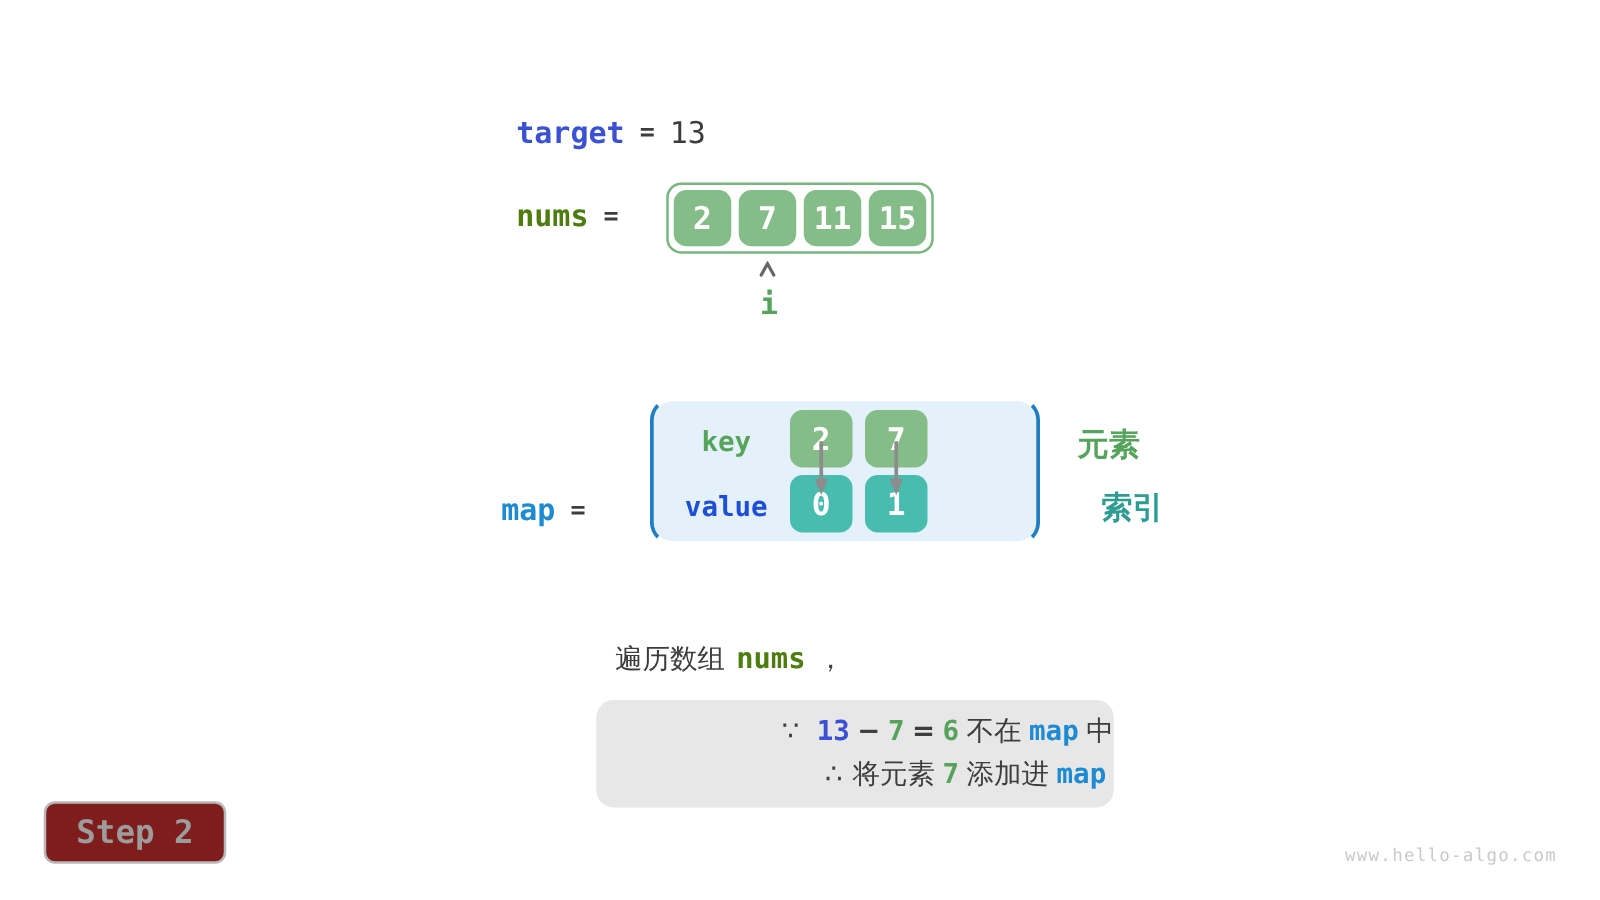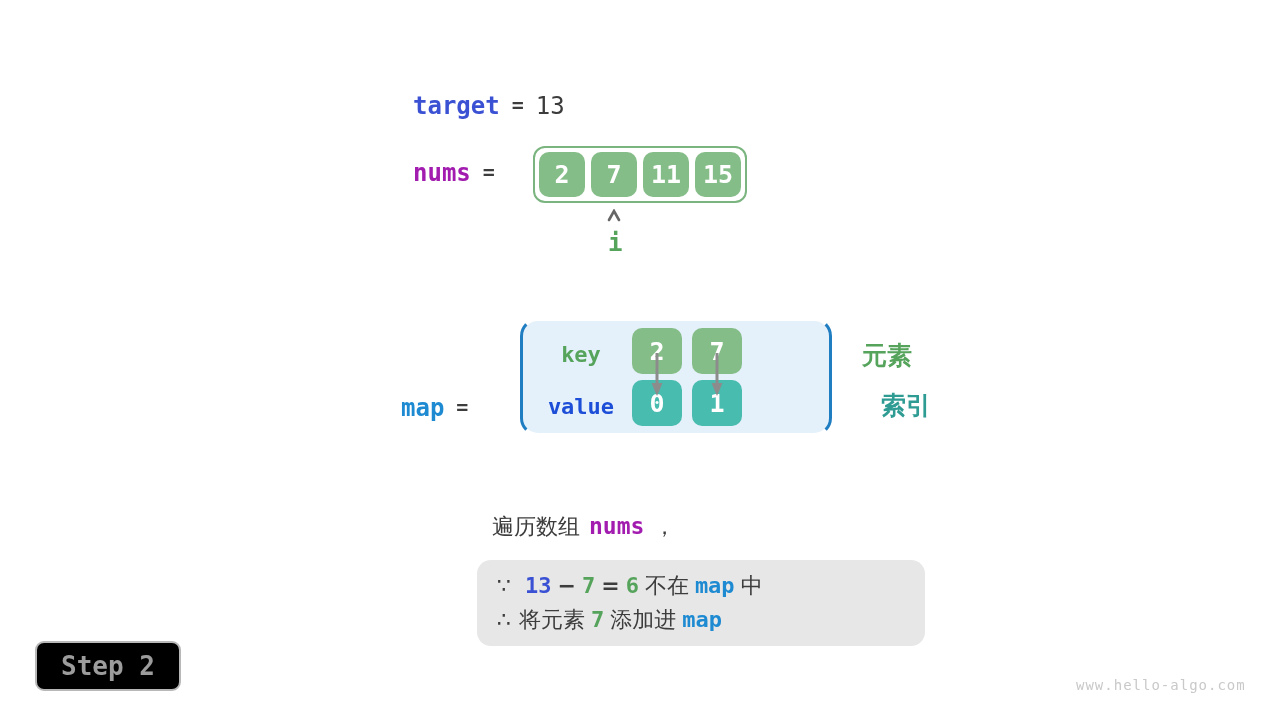--- a/index.html
+++ b/index.html
@@ -12,21 +12,21 @@
   .mono { font-family:"DejaVu Sans Mono", "Liberation Mono", monospace; }
 
   
   .target-row { position:absolute; left:413px; top:92px; font-size:24px; white-space:nowrap; }
   .tok-target { color:#3b51d4; font-weight:bold; }
   .tok-eq { color:#3d3d3d; font-weight:600; font-size:20px; margin:0 12px; vertical-align:2px; }
   .tok-val { color:#3c3c3c; font-weight:500; }
 
   
   .nums-label { position:absolute; left:413px; top:159px; font-size:24px; white-space:nowrap; }
-  .tok-nums { color:#a21caf; font-weight:bold; }
+  .tok-nums { color:#4d7c0f; font-weight:bold; }
   .array-box {
     position:absolute; left:533px; top:146px;
     border:2px solid #7ab47e; border-radius:12px;
     padding:4px; display:flex; gap:6px; background:#ffffff;
   }
   .cell {
     width:46px; height:45px; border-radius:10px;
     display:flex; align-items:center; justify-content:center;
     color:#ffffff; font-weight:bold; font-size:25px;
     font-family:"DejaVu Sans Mono", "Liberation Mono", monospace;
@@ -66,36 +66,36 @@
 
   .side-label { position:absolute; left:862px; font-size:25px; font-weight:bold; white-space:nowrap; }
   .side-element { top:339px; color:#56a45c; }
   .side-index   { top:389px; color:#2f9c94;margin-left:19px; }
 
   
   .caption { position:absolute; left:492px; top:512px; font-size:22px; color:#3d3d3d; white-space:nowrap; }
   .caption .tok-nums { font-size:23px; margin:0 9px; }
 
   .reason-box {
-    position:absolute; left:477px; top:560px; width:448px; height:86px;
+    position:absolute; left:477px; top:560px; width:414px; height:86px;
     box-sizing:border-box; background:#e7e7e7; border-radius:14px;
-    padding:9px 0 0 20px; font-size:22px; color:#3d3d3d;
+    padding:9px 0 0 20px; font-size:22px; color:#3d3d3d;text-align:right;
   }
   .reason-line { line-height:34px; white-space:nowrap; }
   .code-tok { font-family:"DejaVu Sans Mono", "Liberation Mono", monospace; font-weight:bold; margin:0 6px; }
   .c-indigo { color:#3b51d4; }
   .c-green  { color:#56a45c; }
   .c-cyan   { color:#1d8ad2; }
   .c-dark   { color:#3d3d3d; font-weight:600; }
   .sign { margin-right:8px; }
 
   
   .step-badge {
     position:absolute; left:35px; top:641px; width:146px; height:50px;
-    box-sizing:border-box; border:2px solid #b8b8b8; border-radius:9px; background:#000000;
+    box-sizing:border-box; border:2px solid #b8b8b8; border-radius:9px; background:#7f1d1d;
     display:flex; align-items:center; justify-content:center;
     font-family:"DejaVu Sans Mono", "Liberation Mono", monospace;
     font-size:26px; font-weight:bold; color:#9c9c9c;
   }
   .watermark {
     position:absolute; left:1076px; top:677px;
     font-family:"DejaVu Sans Mono", "Liberation Mono", monospace;
     font-size:14px; color:#c9c9c9; letter-spacing:1px;
   }
 </style>

